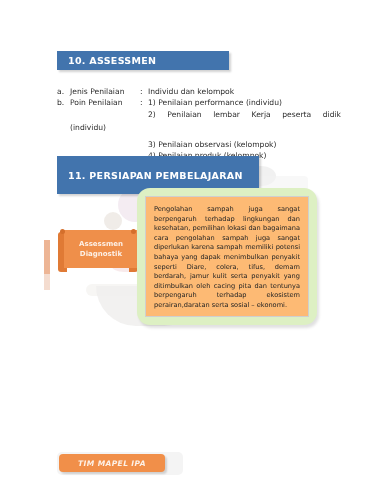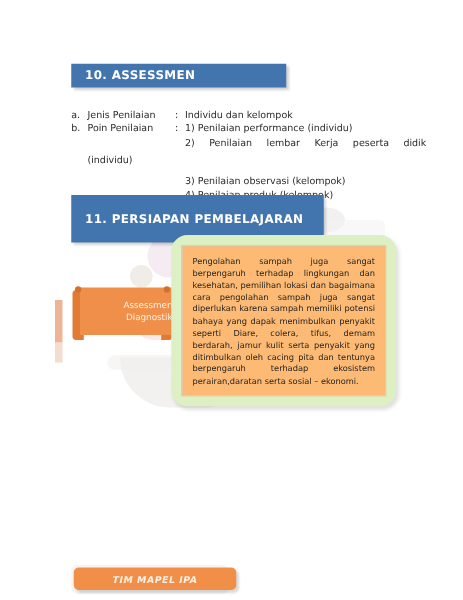--- a/index.html
+++ b/index.html
@@ -55,22 +55,22 @@
   .val.just{text-align:justify;text-align-last:justify;padding-right:6px;}
   .indiv{margin-left:13px;margin-top:2px;}
   .sub{margin-left:91px;}
   .sub div{margin-top:0px;}
   .gap{height:5px;}
 
   
   .ribbon{position:absolute;left:58px;top:230px;width:86px;height:38px;}
   .ribbon .body{
     position:absolute;left:6px;top:0;width:74px;height:38px;background:#ef8f4a;
-    display:flex;flex-direction:column;align-items:flex-end;justify-content:center;
-    color:#fdf0e6;font-size:7px;line-height:10px;text-align:center;
+    display:flex;flex-direction:column;align-items:center;justify-content:center;
+    color:#fdf0e6;font-size:7px;line-height:10px;text-align:center;font-weight:bold;
   }
   .ribbon .tail{
     position:absolute;top:2px;width:9px;height:40px;background:#e07a35;
   }
   .ribbon .tl{left:0;border-radius:3px 0 0 3px;}
   .ribbon .tr{right:6px;background:#e07a35;border-radius:0 3px 3px 0;}
   .ribbon .knob{position:absolute;width:5px;height:5px;background:#d46f2c;border-radius:50%;top:-1px;}
   .ribbon .k1{left:2px;}
   .ribbon .k2{right:8px;}
 
@@ -84,21 +84,21 @@
     position:absolute;left:8px;top:8px;right:8px;bottom:8px;
     background:#fdba74;border:1px solid #cfcfcf;
     padding:8px 8px 6px 8px;box-sizing:border-box;
     font-size:6.6px;line-height:9.6px;color:#242424;
     text-align:justify;
   }
   .greenbox .inner p{margin:0;text-align:justify;}
 
   
   .footer-btn{
-    position:absolute;left:59px;top:454px;width:130px;height:18px;
+    position:absolute;left:59px;top:454px;width:106px;height:18px;
     background:#f18f49;border-radius:4px;
     display:flex;align-items:center;justify-content:center;
     color:#fdf1e7;font-size:7.5px;font-style:italic;font-weight:bold;letter-spacing:.4px;
     box-shadow:2px 2px 2px rgba(0,0,0,.15);
   }
   .footer-shadow{
     position:absolute;left:57px;top:452px;width:126px;height:23px;background:#f4f4f4;border-radius:5px;
   }
 </style>
 </head>

